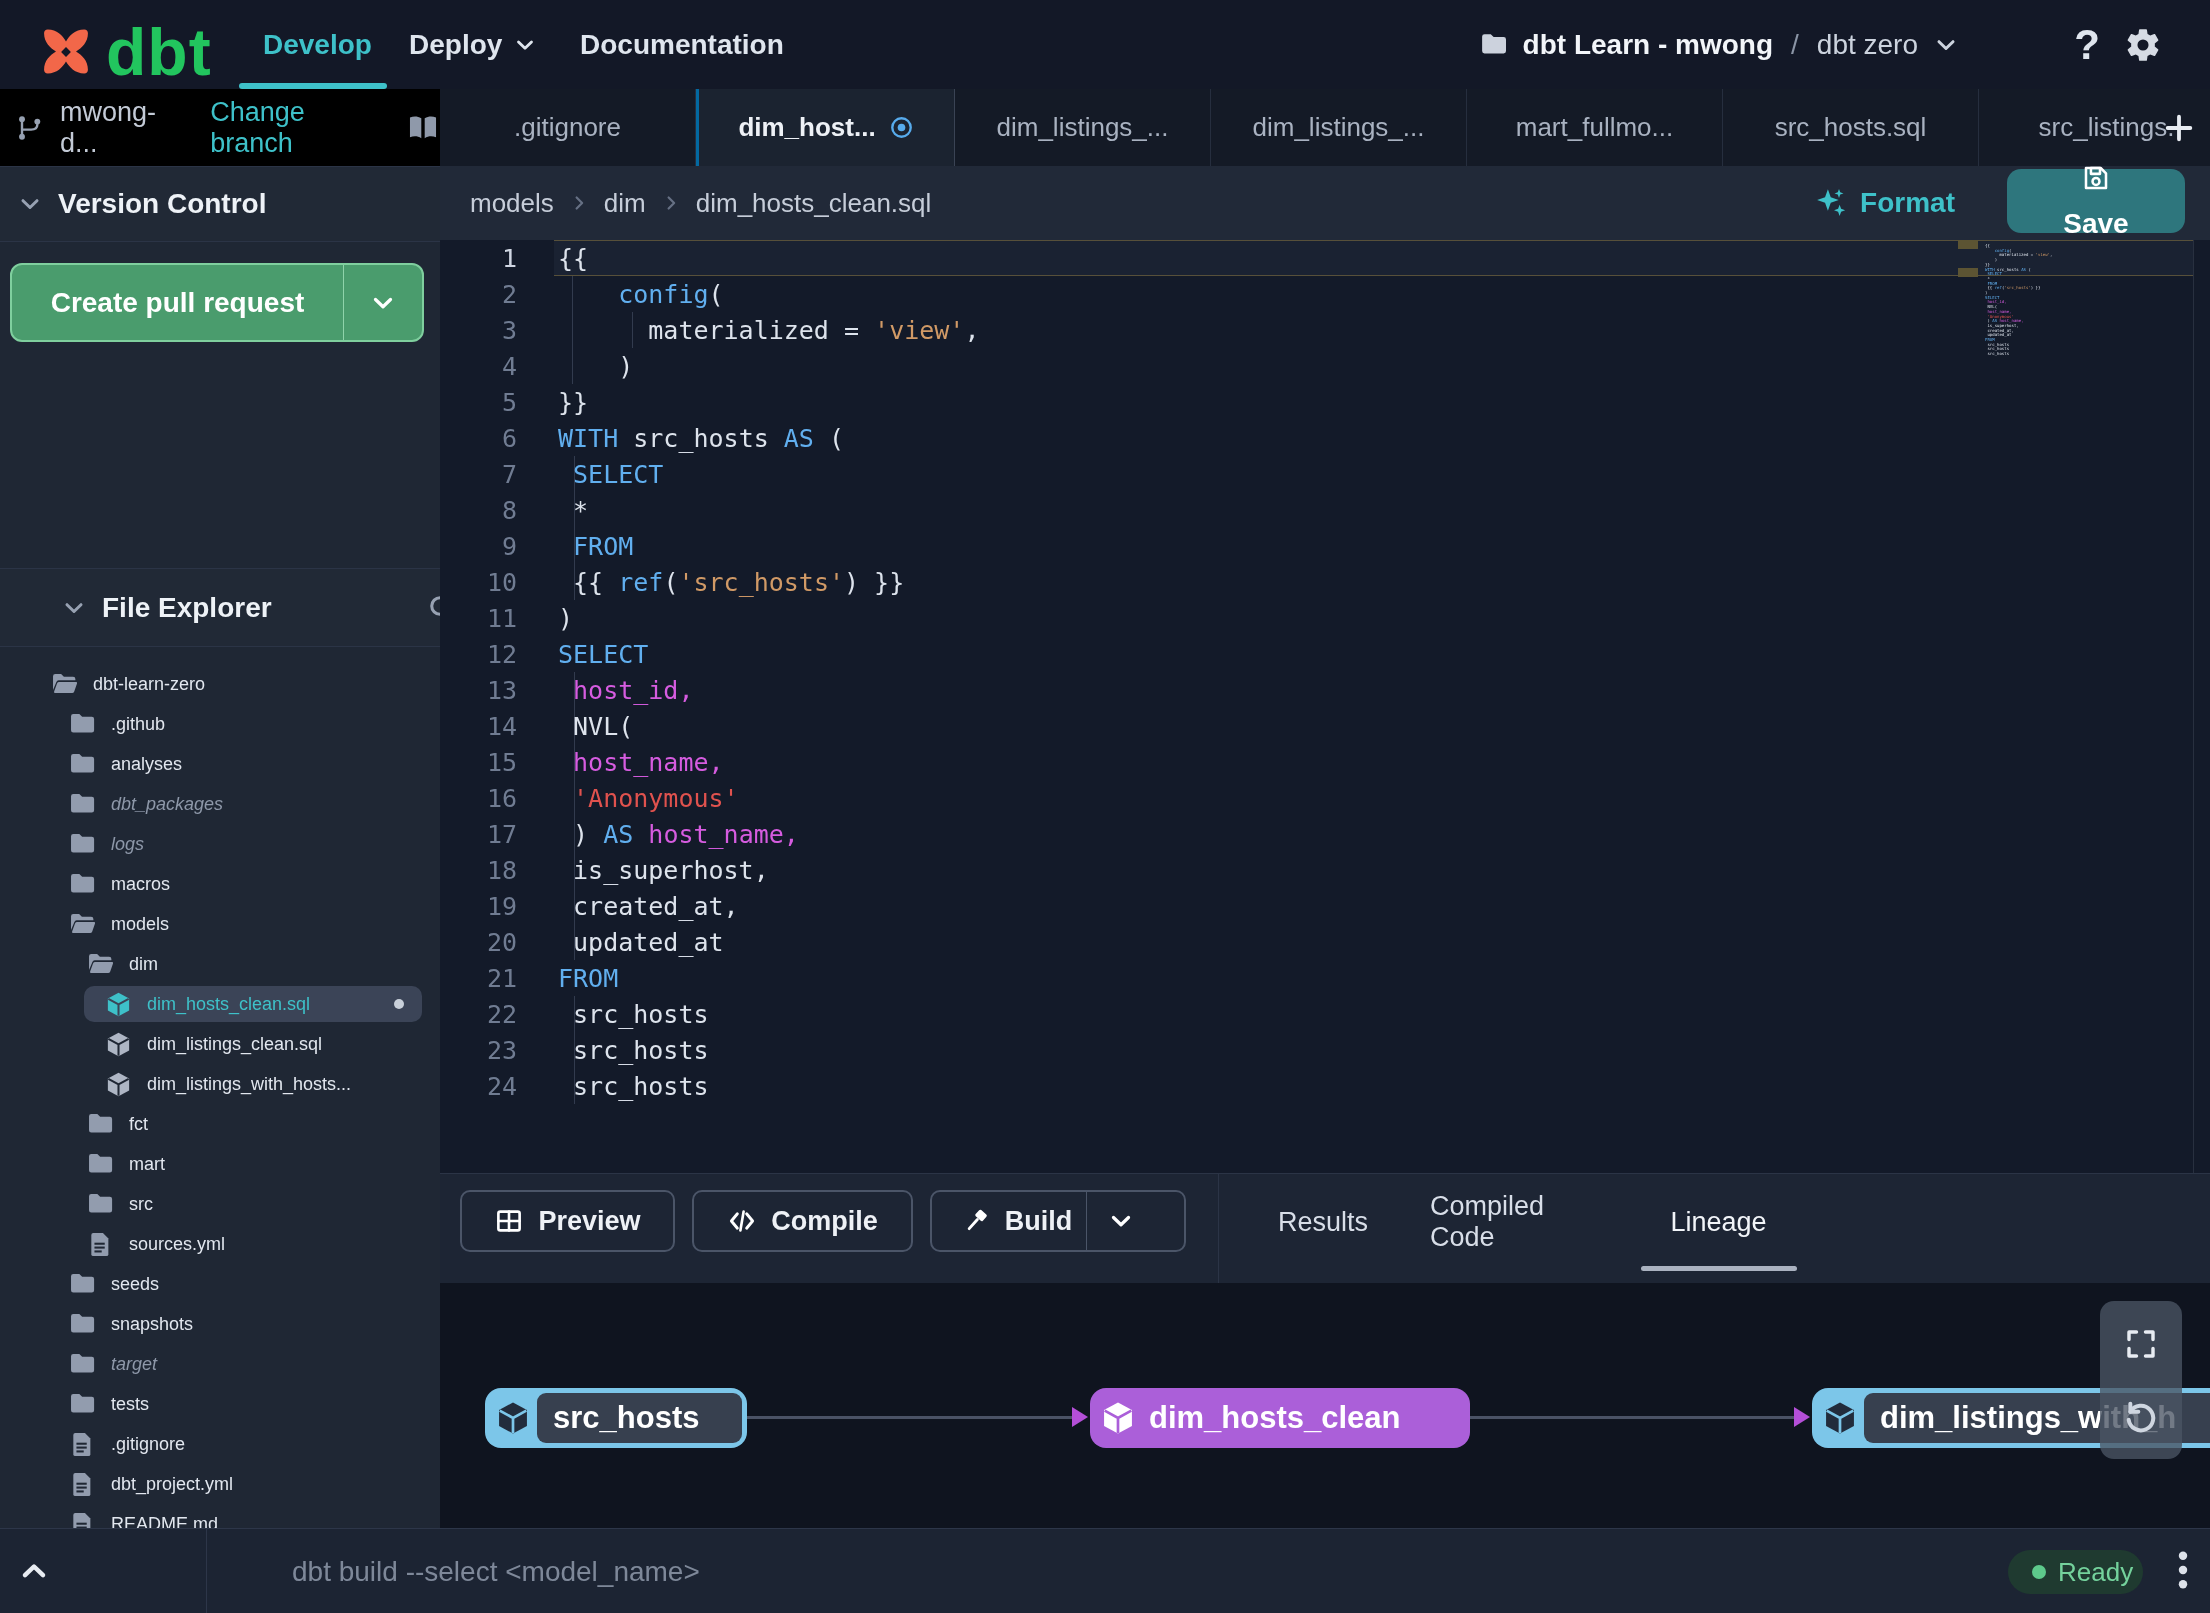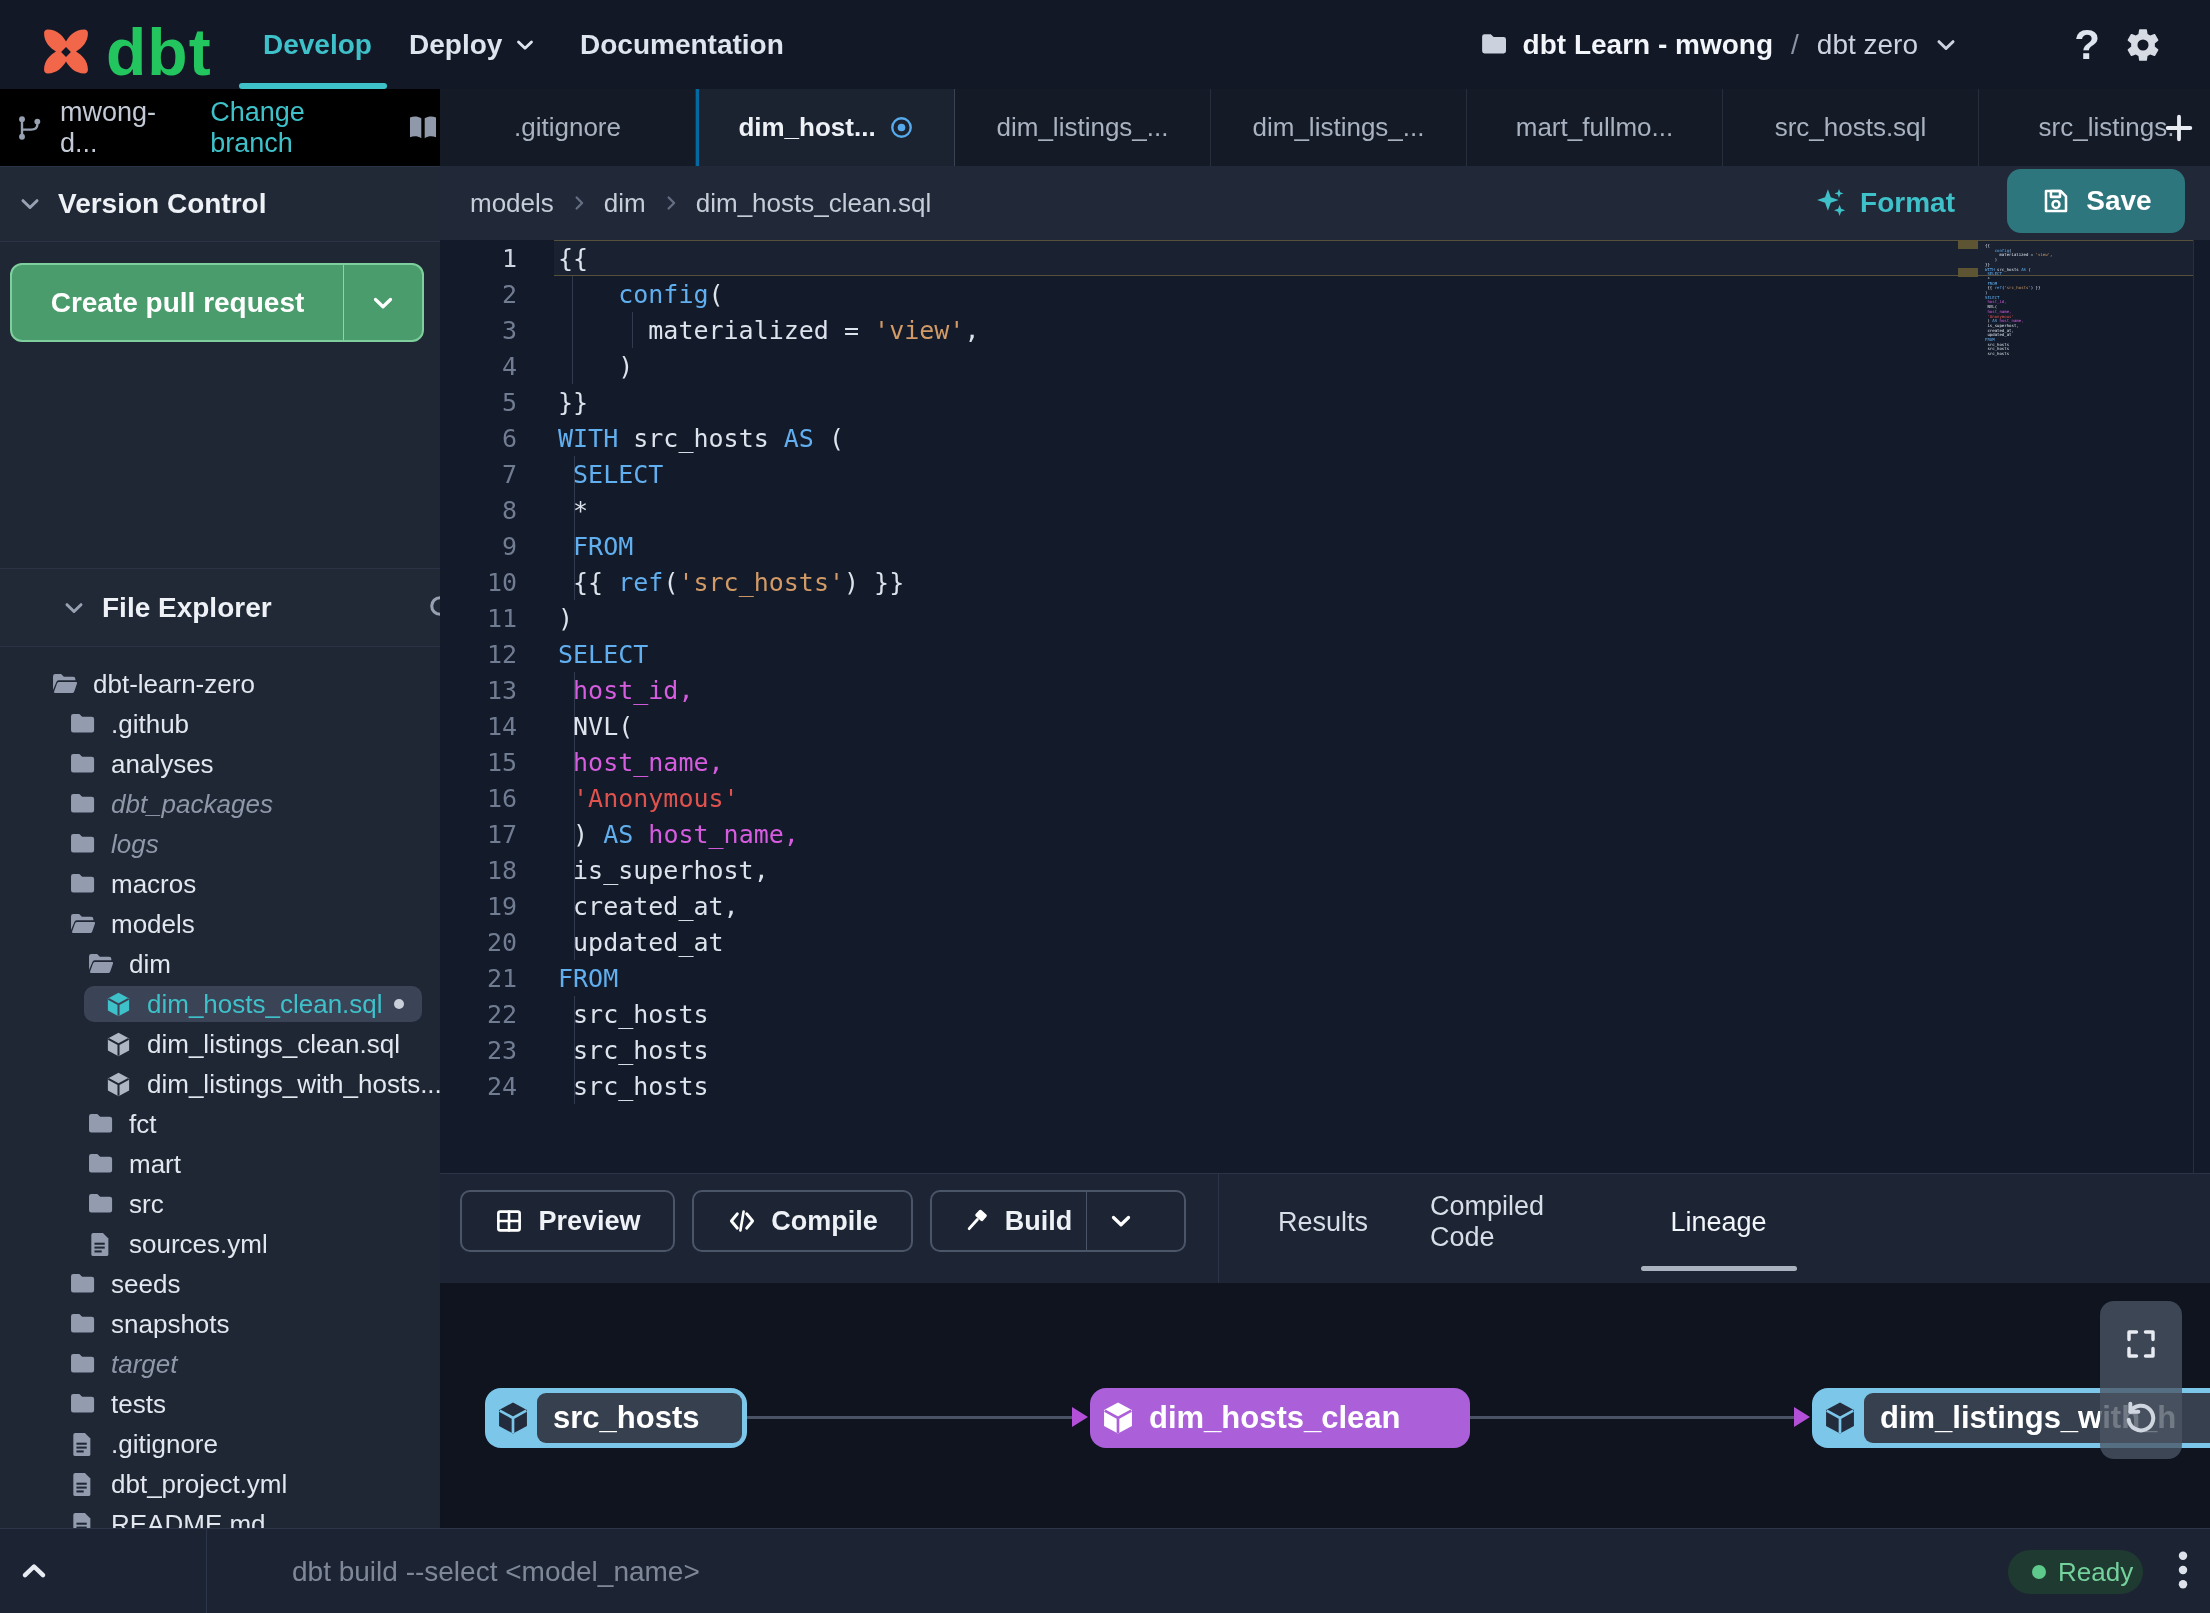--- a/index.html
+++ b/index.html
@@ -46,40 +46,40 @@
   .sideheader .shtitle{font-size:28px;font-weight:bold;color:#eef2f7;margin-left:14px;}
   .shchev{margin-left:16px;color:#97a1b2;}
   .prbtn{position:absolute;left:10px;top:97px;width:410px;height:75px;background:var(--pr-green);
          border:2px solid #7fcf9e;border-radius:12px;display:flex;cursor:pointer;}
   .prmain{flex:1;display:flex;align-items:center;justify-content:center;font-size:28px;font-weight:600;color:#fff;}
   .prcaret{width:78px;border-left:1px solid #8fd3aa;display:flex;align-items:center;justify-content:center;color:#fff;}
   .fesearch{position:absolute;right:26px;color:#97a1b2;cursor:pointer;}
   .tree{position:absolute;left:0;top:498px;width:440px;}
   .trow{position:relative;height:40px;display:flex;align-items:center;cursor:pointer;}
   .trow .ticon{position:relative;z-index:1;display:flex;color:#929cae;}
-  .trow .tlabel{position:relative;z-index:1;margin-left:14px;font-size:26px;color:#e2e7ef;white-space:nowrap;}
+  .trow .tlabel{position:relative;z-index:1;margin-left:14px;font-size:18px;color:#e2e7ef;white-space:nowrap;}
   .trow.italic .tlabel{font-style:italic;color:#8e98a9;}
   .trow.sel::before{content:"";position:absolute;left:84px;right:18px;top:2px;bottom:2px;
                     background:#3b4457;border-radius:10px;}
   .trow.sel .tlabel{color:var(--accent-teal);}
   .trow.sel .ticon{color:var(--accent-teal);}
   .fdot{position:absolute;right:36px;top:50%;transform:translateY(-50%);width:10px;height:10px;
         border-radius:50%;background:#c9d0da;z-index:1;}
 
   
   .crumbbar{position:absolute;left:440px;top:166px;width:1770px;height:74px;background:#212938;
             border-bottom:1px solid #0d1119;}
   .crumbs{position:absolute;left:30px;top:0;height:74px;display:flex;align-items:center;gap:14px;
           font-size:26px;color:#c6cdd9;}
   .crumbs .cchev{color:#667084;display:flex;}
   .formatbtn{position:absolute;right:255px;top:0;height:74px;display:flex;align-items:center;gap:12px;
              color:var(--accent-teal);font-size:28px;font-weight:600;cursor:pointer;}
   .savebtn{position:absolute;right:25px;top:3px;width:178px;height:64px;background:var(--save-teal);
            border-radius:14px;display:flex;align-items:center;justify-content:center;gap:14px;
-           color:#fff;font-size:28px;font-weight:600;cursor:pointer;}
+           color:#fff;font-size:28px;font-weight:600;cursor:pointer;flex-direction:column;}
 
   
   .codearea{position:absolute;left:440px;top:240px;width:1770px;height:933px;background:#131a29;overflow:hidden;}
   .cl{position:relative;height:36px;display:flex;align-items:center;}
   .cl .ln{position:relative;z-index:1;width:77px;text-align:right;font-family:"DejaVu Sans Mono",monospace;
           font-size:25px;color:#707c92;}
   .cl .ct{position:absolute;left:118px;z-index:1;font-family:"DejaVu Sans Mono",monospace;font-size:25px;
           white-space:pre;}
   .cl.cur::before{content:"";position:absolute;left:114px;right:16px;top:0;bottom:0;background:#1a2232;
                   border-top:1px solid #57503a;border-bottom:1px solid #57503a;}

